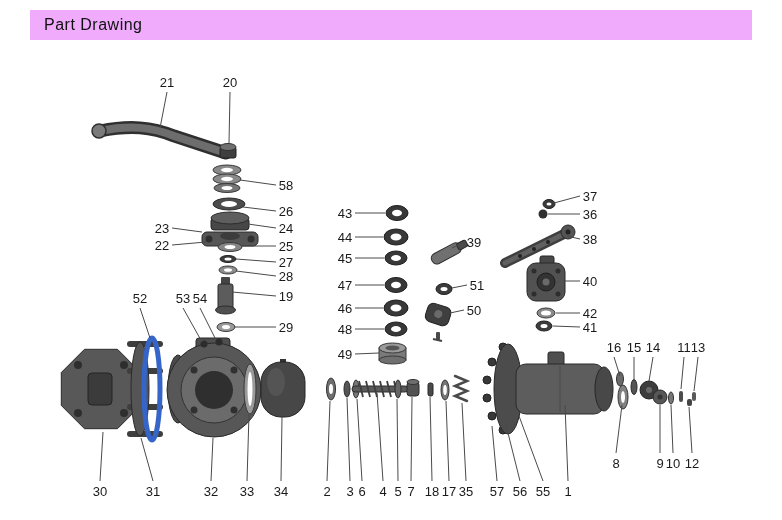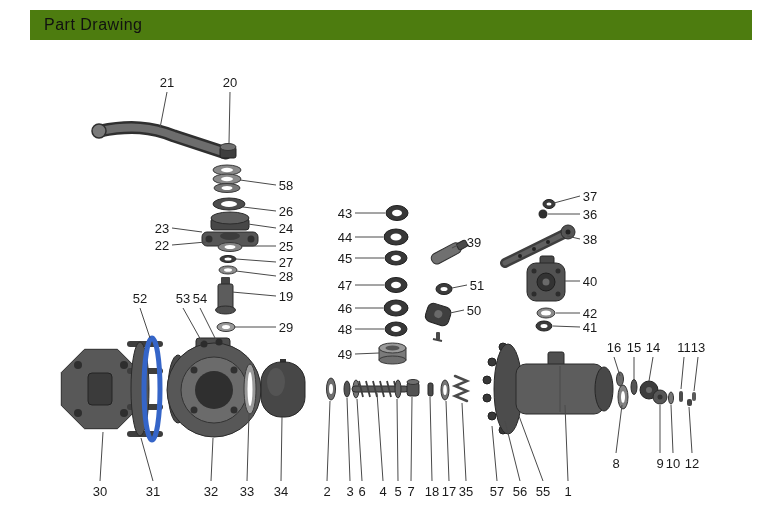--- a/index.html
+++ b/index.html
@@ -14,21 +14,21 @@
   }
   .header-title { font-size:16px; color:#111; letter-spacing:0.5px; }
   svg.drawing { position:absolute; left:0; top:0; }
   text.callout { font-size:13px; fill:#1a1a1a; font-family:"Liberation Sans", sans-serif; }
 </style>
 </head>
 <body>
 
 <div class="canvas">
 
-  <div class="header-bar" style="background: #4d7c0f;">
+  <div class="header-bar" style="background: #f0abfc;">
     <span class="header-title">Part Drawing</span>
   </div>
 
   <svg class="drawing" width="782" height="520" viewBox="0 0 782 520">
 
     <g>
       <path d="M100,131 C130,125 152,127 174,136 L226,153" fill="none" stroke="#2f2f2f" stroke-width="13" stroke-linecap="round"></path>
       <path d="M100,131 C130,125 152,127 174,136 L226,153" fill="none" stroke="#6d6d6d" stroke-width="8" stroke-linecap="round"></path>
       <circle cx="99" cy="131" r="7" fill="#7a7a7a" stroke="#2f2f2f" stroke-width="1.5"></circle>
     </g>

